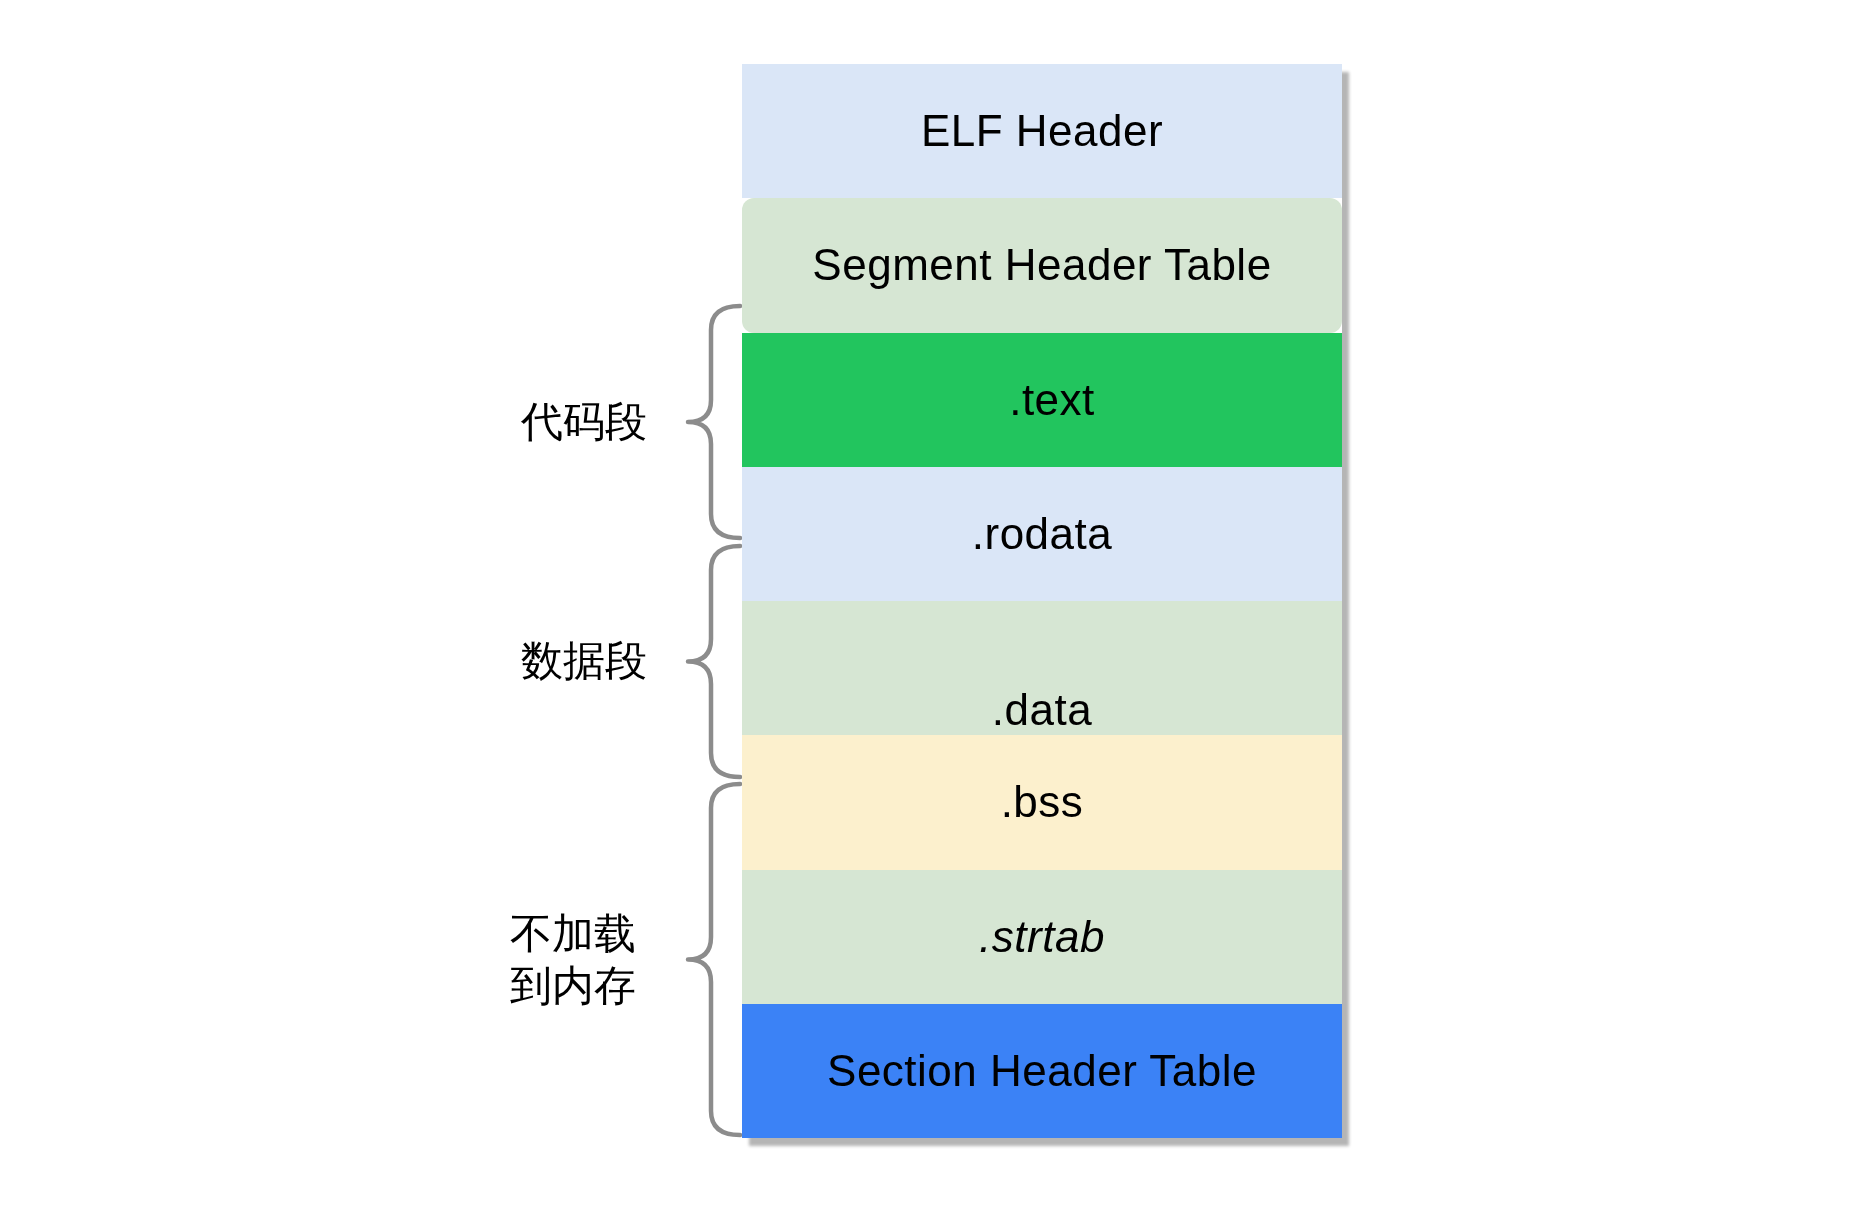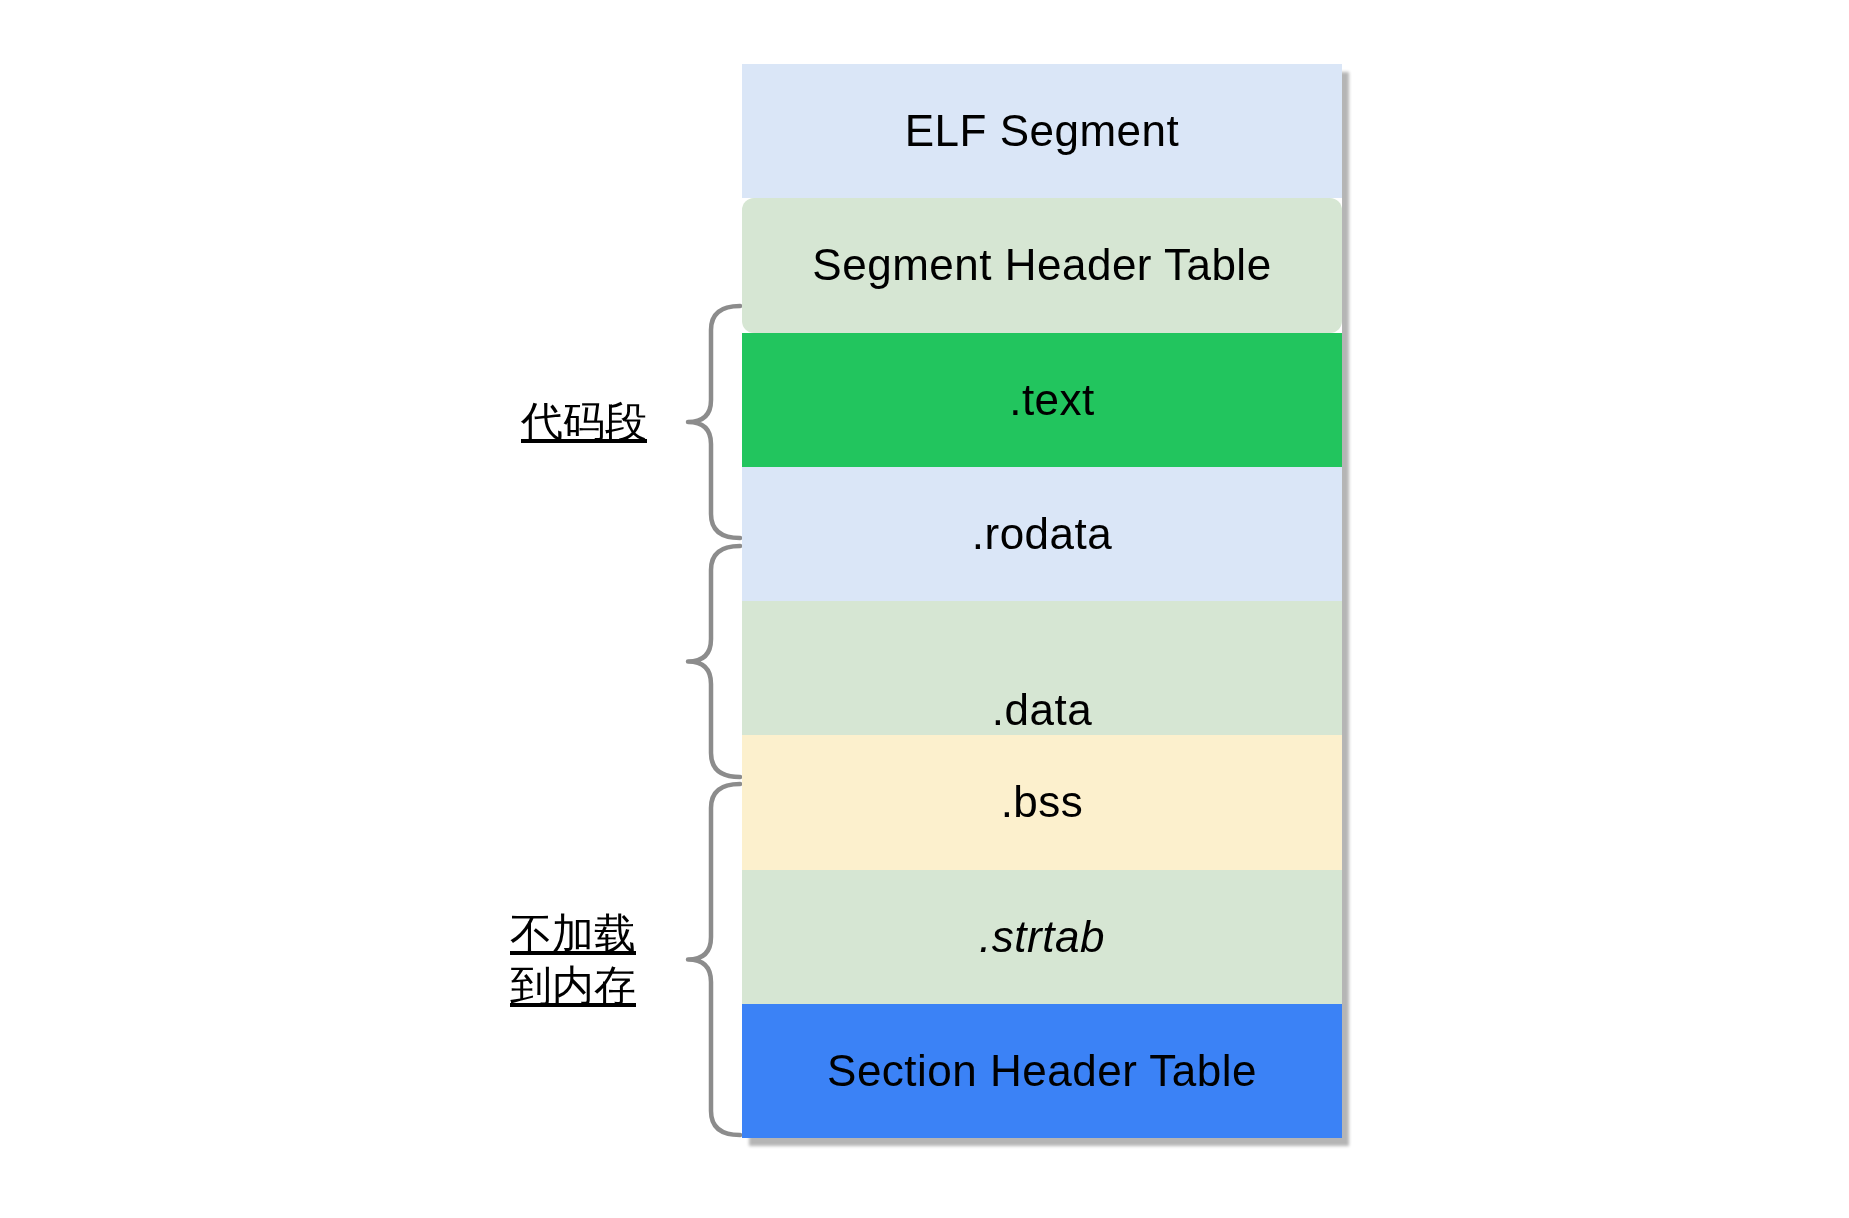--- a/index.html
+++ b/index.html
@@ -49,31 +49,30 @@
   .brace svg { display: block; }
   
   .group-label {
     position: absolute;
     width: 270px;
     text-align: center;
     font-size: 42px;
     line-height: 52px;
     color: #000000;
     white-space: nowrap;
-    text-decoration: underline;
   }
 </style>
 </head>
 <body>
 
 <div class="canvas">
 
   <div class="stack">
     <div class="row" style="background-color: rgb(218, 230, 247);">
-      <span class="row-label">ELF Segment</span>
+      <span class="row-label">ELF Header</span>
     </div>
     <div class="row" style="background-color: rgb(214, 230, 211); border-radius: 12px;">
       <span class="row-label">Segment Header Table</span>
     </div>
     <div class="row" style="background-color: #22c55e; padding-left: 20px;">
       <span class="row-label">.text</span>
     </div>
     <div class="row" style="background-color: rgb(218, 230, 247);">
       <span class="row-label">.rodata</span>
     </div>
@@ -106,19 +105,22 @@
   <div class="brace" style="top: 781px; color: rgb(140, 140, 140);">
     <svg width="58" height="357" viewBox="0 0 58 357" xmlns="http://www.w3.org/2000/svg">
       <path d="M 56,3 Q 27,3 27,27 L 27,156 Q 27,178.5 4,178.5 Q 27,178.5 27,201 L 27,330 Q 27,354 56,354" fill="none" stroke="currentColor" stroke-width="4.5" stroke-linecap="round" stroke-linejoin="round"></path>
     </svg>
   </div>
 
   <div class="group-label" style="left:449px; top:396px;">
     <span>代码段</span>
   </div>
 
+  <div class="group-label" style="left:449px; top:635px;">
+    <span>数据段</span>
+  </div>
 
   <div class="group-label" style="left:438px; top:908px;">
     <div>不加载</div>
     <div>到内存</div>
   </div>
 
 </div>
 
 </body></html>

